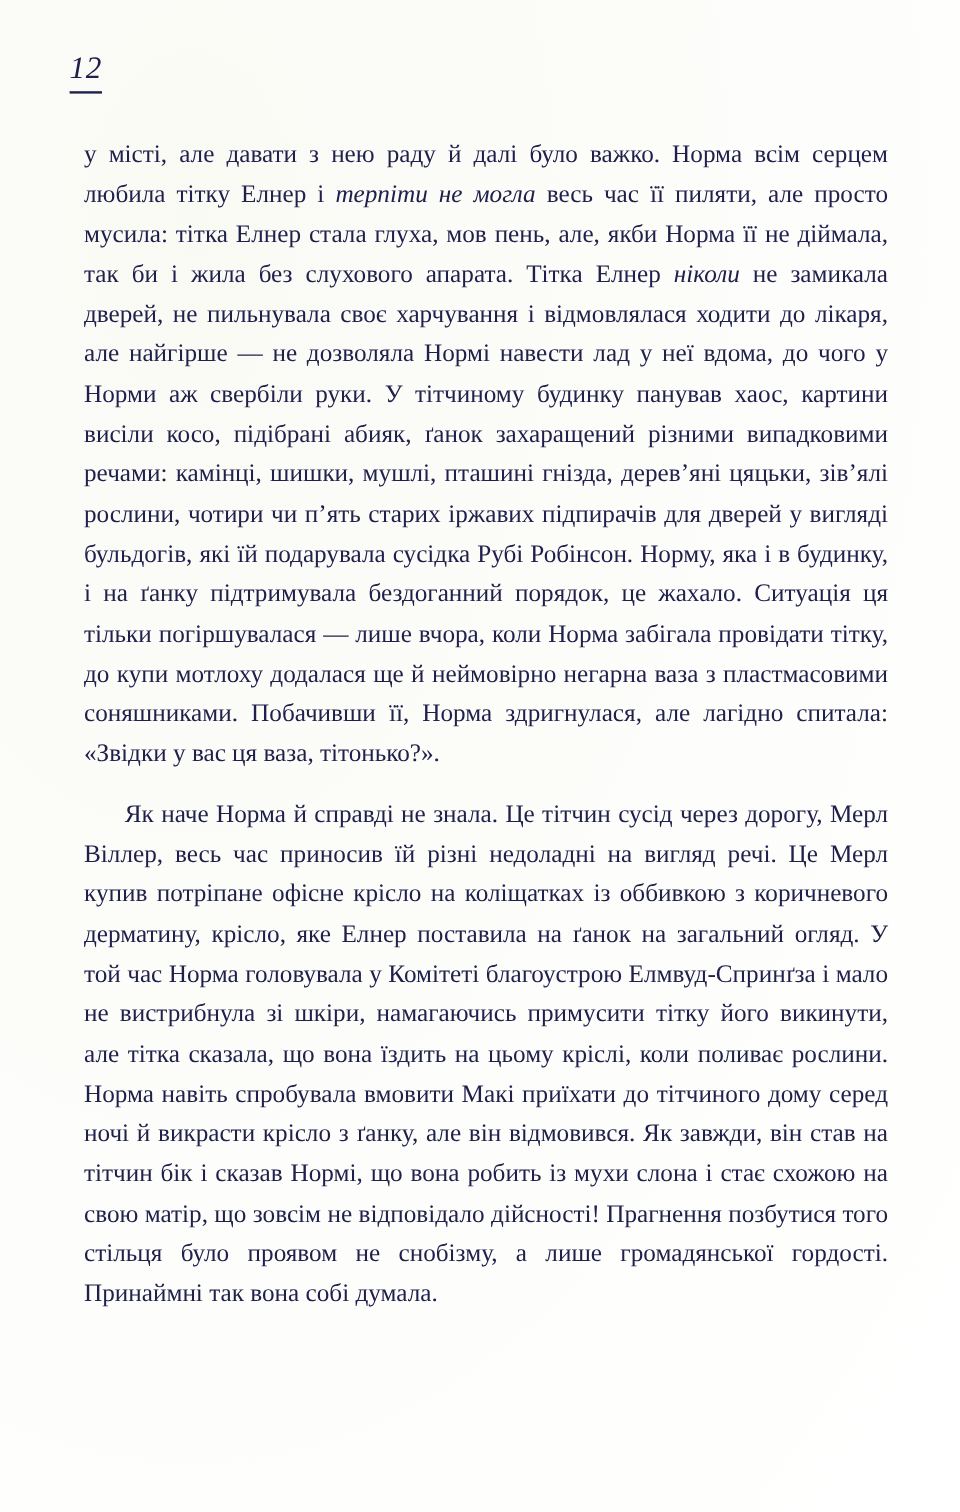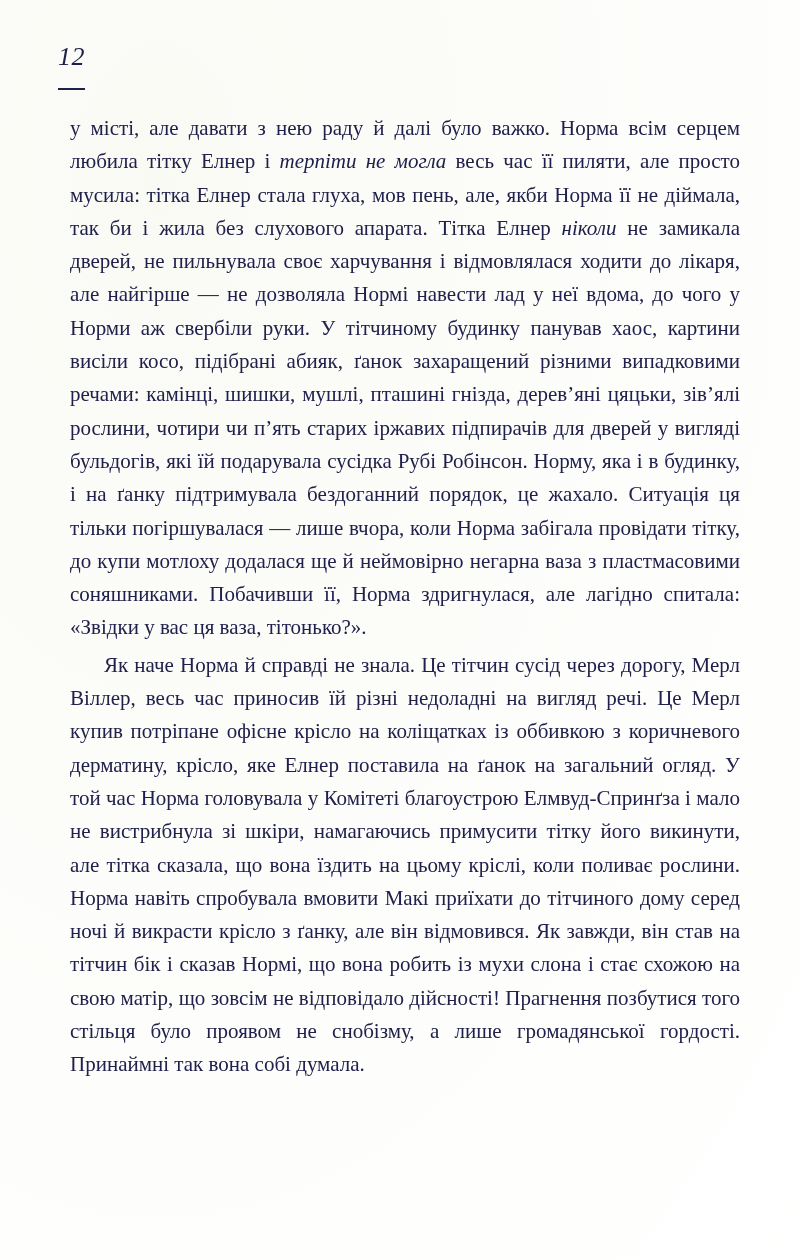--- a/index.html
+++ b/index.html
@@ -35,21 +35,21 @@
     position: absolute;
     left: 58px;
     top: 44px;
     font-size: 26px;
     font-style: italic;
     font-weight: 400;
     color: #20204c;
     letter-spacing: 0.5px;
     line-height: 1;
     border-bottom: 2px solid #20204c;
-    padding-bottom: 18px;
+    padding-bottom: 6px;
     display: inline-block;
   }
 
   .text-block {
     position: absolute;
     left: 70px;
     top: 112px;
     width: 670px;
     color: #20204c;
     font-size: 21px;
@@ -65,21 +65,21 @@
     margin: 0;
     text-align: justify;
     text-indent: 0;
   }
 
   .para.indented {
     text-indent: 34px;
   }
 
   .para + .para {
-    margin-top: 4px;
+    margin-top: 17px;
   }
 
   em {
     font-style: italic;
   }
 
   
   .para:last-child {
     text-align-last: left;
   }

